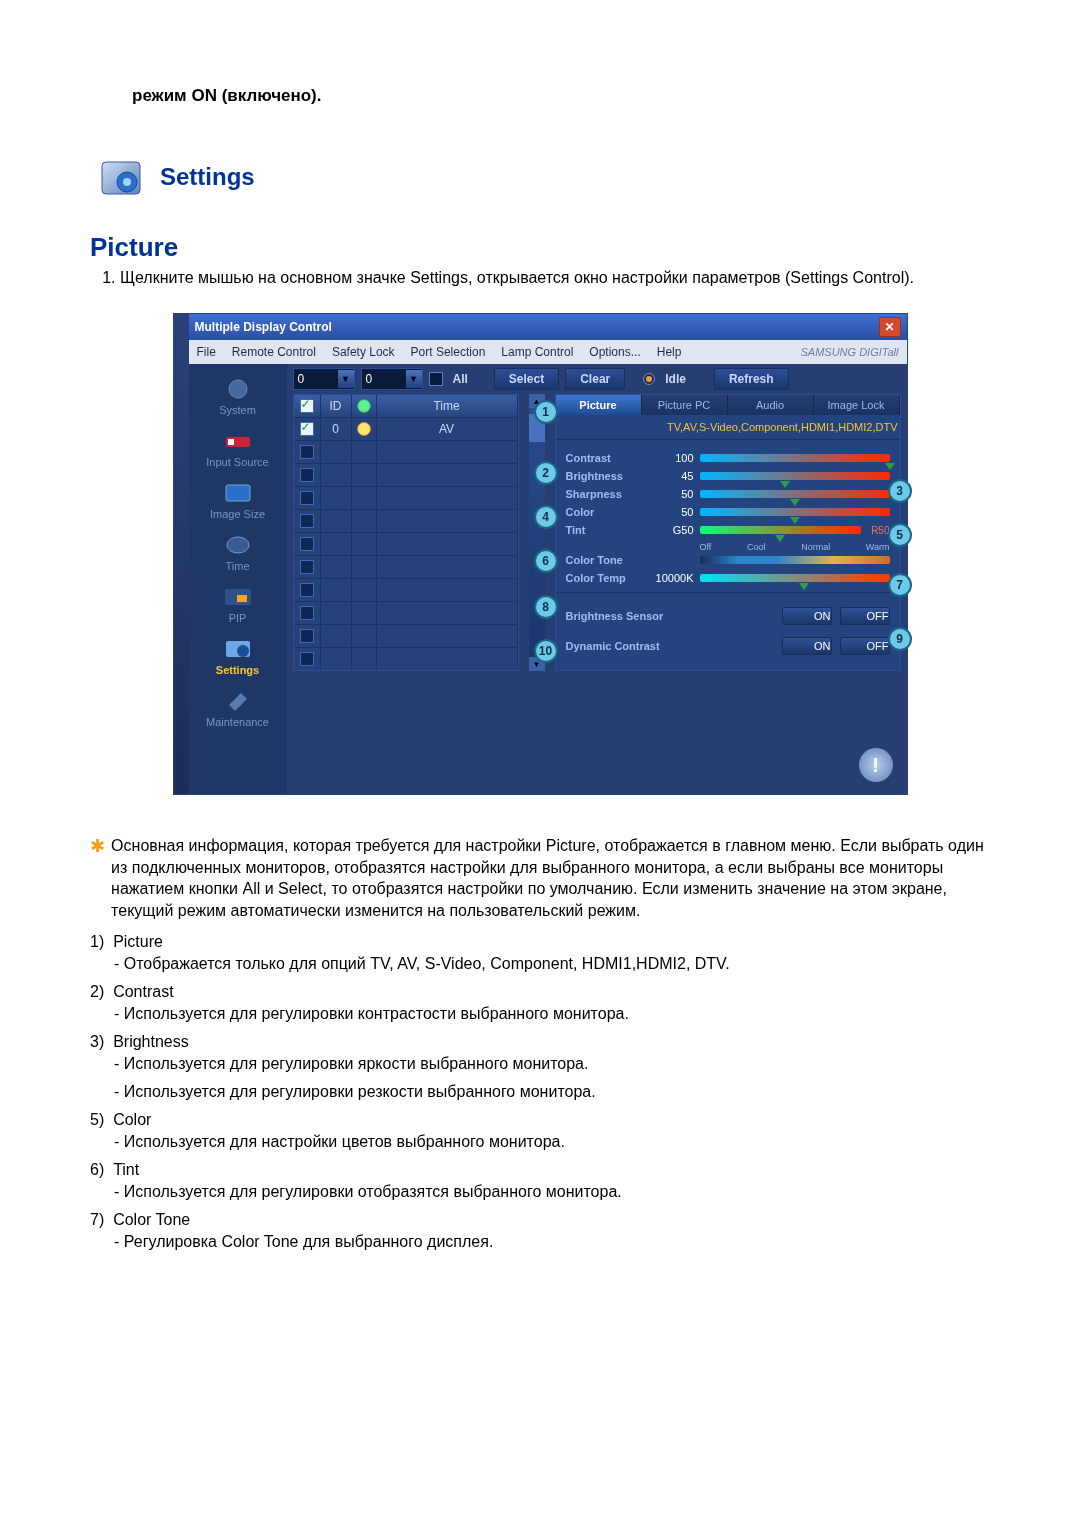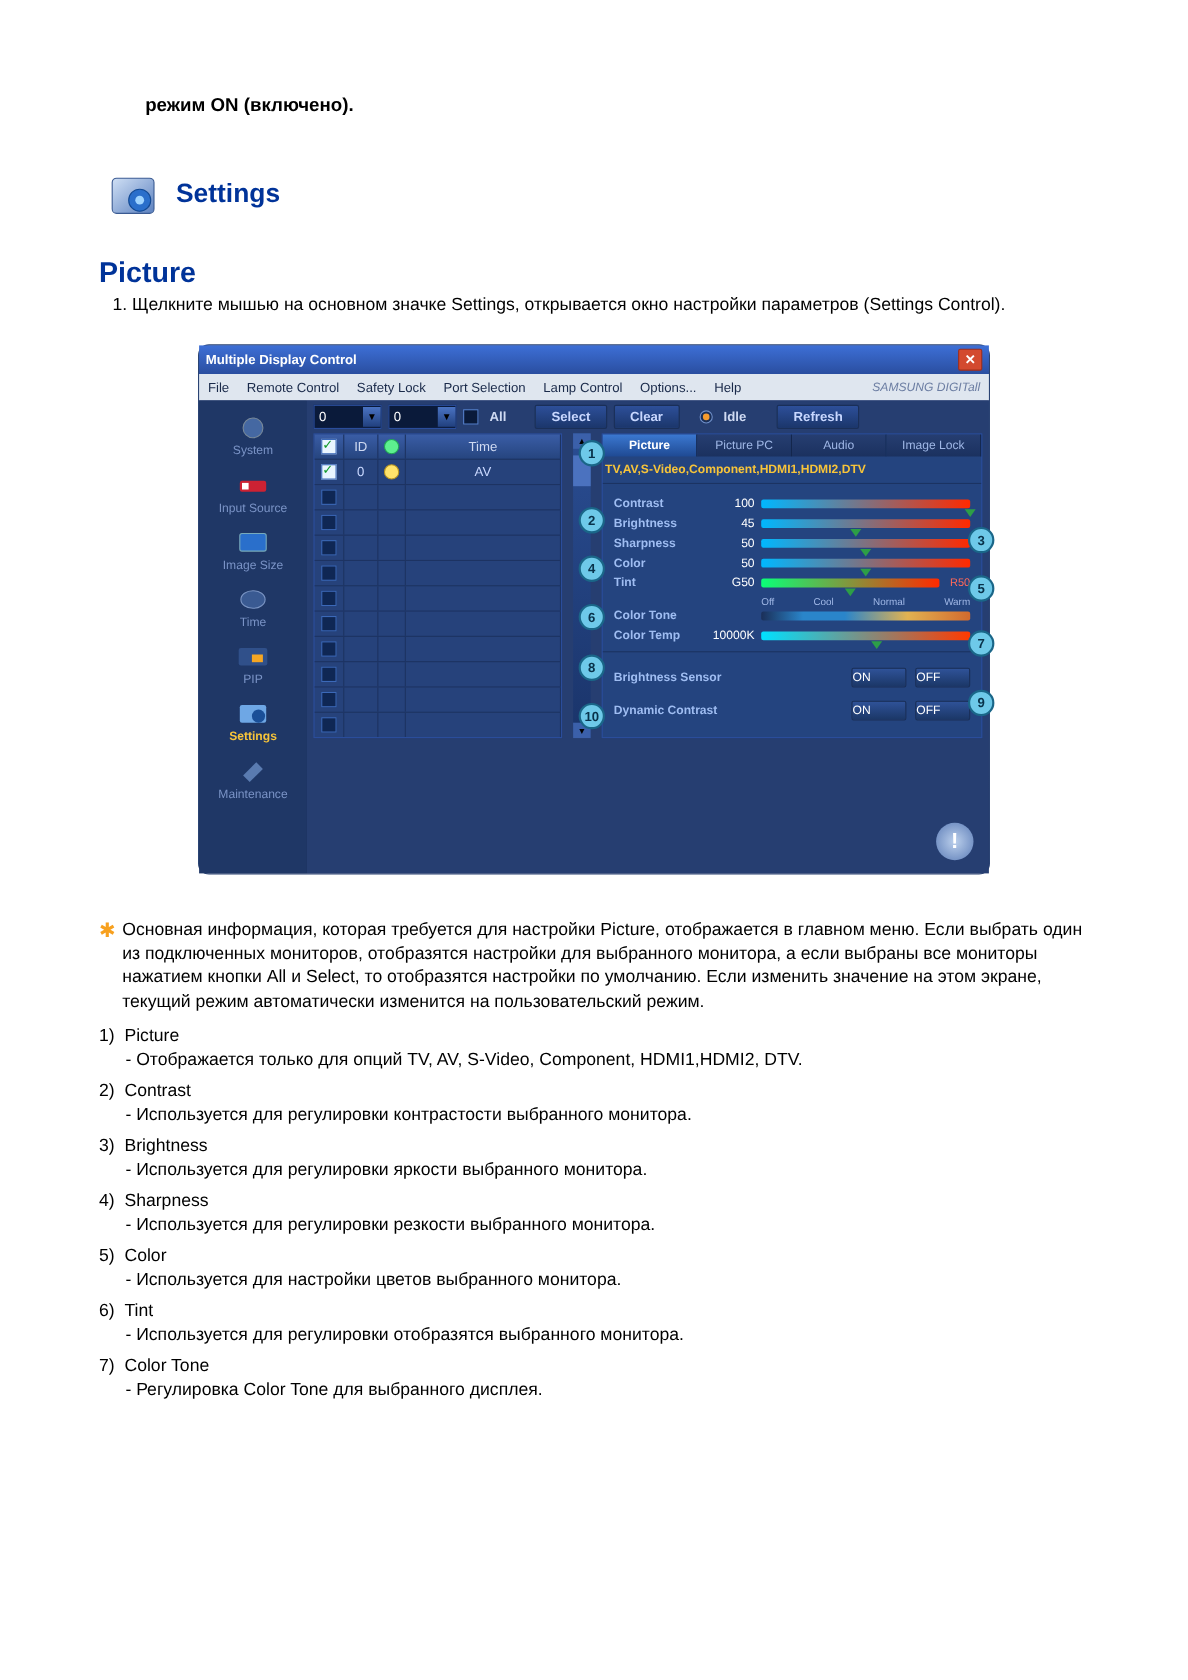--- a/index.html
+++ b/index.html
@@ -5,21 +5,21 @@
   html, body { margin:0; padding:0; background:#fff; font-family:Verdana, Arial, sans-serif; }
   .page { width:1080px; min-height:1527px; margin:0 auto; padding:40px 90px 60px 90px; box-sizing:border-box; color:#000; }
   .top-note { font-size:17px; font-weight:bold; margin:46px 0 46px 42px; }
   .sect-head { display:flex; align-items:center; gap:14px; margin-left:6px; }
   .sect-icon svg { display:block; }
   .sect-title { color:#003399; font-weight:bold; font-size:24px; }
   .h-picture { color:#003399; font-weight:bold; font-size:26px; margin:30px 0 6px 0; }
   .intro-list { margin:0 0 26px 20px; padding:0; font-size:16px; }
   .intro-item { margin-left:10px; }
   .shot-wrap { display:flex; justify-content:center; margin:26px 0 40px; }
-  .app { width:718px; background:linear-gradient(#2a4279,#1b2e55); border:1px solid #2a4373; border-radius:10px; color:#c9d8ff; font-family:Tahoma, Arial, sans-serif; font-size:12px; position:relative; }
+  .app { width:718px; background:linear-gradient(#2a4279,#1b2e55); border:1px solid #2a4373; border-radius:0; color:#c9d8ff; font-family:Tahoma, Arial, sans-serif; font-size:12px; position:relative;padding-left:15px; }
   .titlebar { height:26px; background:linear-gradient(#3d6fd6,#2a4ea0); color:#fff; display:flex; align-items:center; padding:0 6px; font-weight:bold; }
   .titlebar .close { margin-left:auto; width:20px; height:18px; background:#d34a2f; color:#fff; display:flex; align-items:center; justify-content:center; border:1px solid #a02e1b; border-radius:2px; font-size:12px; }
   .menubar { height:24px; background:#dfe6ef; color:#1a2a4a; display:flex; align-items:center; padding:0 8px; gap:16px; font-size:12px; }
   .menubar .brand { margin-left:auto; color:#6b7da2; font-style:italic; font-size:11px; }
   .app-body { display:flex; min-height:430px; }
   .sidebar { width:98px; background:#1f3766; padding:6px 0; }
   .side-item { text-align:center; padding:6px 0; color:#7a93c6; font-size:11px; }
   .side-item.active { color:#f7c43a; font-weight:bold; }
   .side-ico { margin:0 auto 2px; width:38px; height:26px; display:flex; align-items:center; justify-content:center; }
   .main { flex:1; padding:4px 6px 10px 6px; background:#263e71; position:relative; }
@@ -44,30 +44,30 @@
   .dot-g{width:12px;height:12px;border-radius:50%;background:#5df08f;border:1px solid #21a356;}
   .dot-y{width:12px;height:12px;border-radius:50%;background:#ffe36b;border:1px solid #b89522;}
   .scroll { width:16px; background:linear-gradient(#2a4d92,#1a346a); display:flex; flex-direction:column; }
   .scroll .sbtn{height:14px;background:#3b60aa;font-size:8px;display:flex;align-items:center;justify-content:center;color:#000;}
   .scroll .thumb{flex:0 0 28px;background:#4b72bf;margin-top:6px;}
   .scroll .trk{flex:1;}
   .panel { flex:1; background:#24447f; border:1px solid #2a4d9b; position:relative; }
   .tabs { display:flex; }
   .tab { flex:1; text-align:center; padding:4px 0; font-size:11px; background:linear-gradient(#263e71,#1b315f); color:#9fb7e6; border-right:1px solid #13264c; }
   .tab.active{ background:linear-gradient(#3b78d1,#1f4a93); color:#fff; font-weight:bold;}
-  .note { text-align:left; color:#f7c43a; font-size:11px; padding:6px 2px; border-bottom:1px solid #1b3362; font-weight:bold; }
+  .note { text-align:right; color:#f7c43a; font-size:11px; padding:6px 2px; border-bottom:1px solid #1b3362; font-weight:normal; }
   .slider-row { display:flex; align-items:center; gap:6px; padding:4px 10px 2px; }
   .slider-row .lab { width:78px; color:#9fbdf2; font-size:11px; font-weight:bold; }
   .slider-row .val { width:44px; color:#fff; font-size:11px; text-align:right; }
   .bar { flex:1; height:8px; background:linear-gradient(90deg,#00b7ff,#ff2a00); position:relative; border-radius:2px; }
   .bar.time{ background:linear-gradient(90deg,#00e0ff,#ff3a00);}
   .bar.tone{ background:linear-gradient(90deg,#1b2f58,#2a85ca 20%,#2a85ca 40%,#e2b251 70%,#d36a2e);}
   .tri { position:absolute; top:9px; width:0;height:0;border-left:5px solid transparent;border-right:5px solid transparent;border-top:7px solid #2d9e47; }
   .tone-ticks{position:absolute;top:-14px;left:0;right:0;display:flex;justify-content:space-between;font-size:9px;color:#9fb7e6;padding:0 0;}
-  .btn-onoff { width:48px; text-align:left; padding:2px 0; font-size:11px; color:#fff; background:linear-gradient(#2f5298,#1b3767); border:1px solid #1a2f58; border-radius:2px; }
+  .btn-onoff { width:48px; text-align:right; padding:2px 0; font-size:11px; color:#fff; background:linear-gradient(#2f5298,#1b3767); border:1px solid #1a2f58; border-radius:2px; }
   .onoff-row { display:flex; align-items:center; gap:8px; padding:6px 10px; }
   .onoff-row .lab { width:120px; color:#9fbdf2; font-size:11px; font-weight:bold; }
   .onoff-row .sp{flex:1;}
   .callout { position:absolute; width:20px; height:20px; border-radius:50%; background:#6ec9e9; border:2px solid #1a6688; color:#08324a; font-weight:bold; font-size:12px; display:flex; align-items:center; justify-content:center; }
   .warn-ico { width:34px;height:34px;border-radius:50%;background:radial-gradient(#bcd0ec,#5a7bb6);position:absolute;right:14px;bottom:12px;display:flex;align-items:center;justify-content:center;color:#fff;font-weight:bold;font-size:20px;}
   .star { color:#f7a01e; font-size:18px; margin-right:6px; }
   .note-block { display:flex; font-size:16px; margin-bottom:12px; }
   .note-text { flex:1; line-height:1.35; }
   .defs { font-size:16px; }
   .def-item { margin:8px 0 4px; }
@@ -389,21 +389,20 @@
     <span class="note-text">Основная информация, которая требуется для настройки Picture, отображается в главном меню. Если выбрать один из подключенных мониторов, отобразятся настройки для выбранного монитора, а если выбраны все мониторы нажатием кнопки All и Select, то отобразятся настройки по умолчанию. Если изменить значение на этом экране, текущий режим автоматически изменится на пользовательский режим.</span>
   </div>
 
   <div class="defs">
     <div class="def-item"><span>1)</span>&nbsp;&nbsp;<span>Picture</span></div>
     <div class="def-sub">- Отображается только для опций TV, AV, S-Video, Component, HDMI1,HDMI2, DTV.</div>
     <div class="def-item"><span>2)</span>&nbsp;&nbsp;<span>Contrast</span></div>
     <div class="def-sub">- Используется для регулировки контрастости выбранного монитора.</div>
     <div class="def-item"><span>3)</span>&nbsp;&nbsp;<span>Brightness</span></div>
     <div class="def-sub">- Используется для регулировки яркости выбранного монитора.</div>
-    <div class="def-item"><span>4)</span>&nbsp;&nbsp;<span>Sharpness</span></div>
     <div class="def-sub">- Используется для регулировки резкости выбранного монитора.</div>
     <div class="def-item"><span>5)</span>&nbsp;&nbsp;<span>Color</span></div>
     <div class="def-sub">- Используется для настройки цветов выбранного монитора.</div>
     <div class="def-item"><span>6)</span>&nbsp;&nbsp;<span>Tint</span></div>
     <div class="def-sub">- Используется для регулировки отобразятся выбранного монитора.</div>
     <div class="def-item"><span>7)</span>&nbsp;&nbsp;<span>Color Tone</span></div>
     <div class="def-sub">- Регулировка Color Tone для выбранного дисплея.</div>
   </div>
 </div>
 

